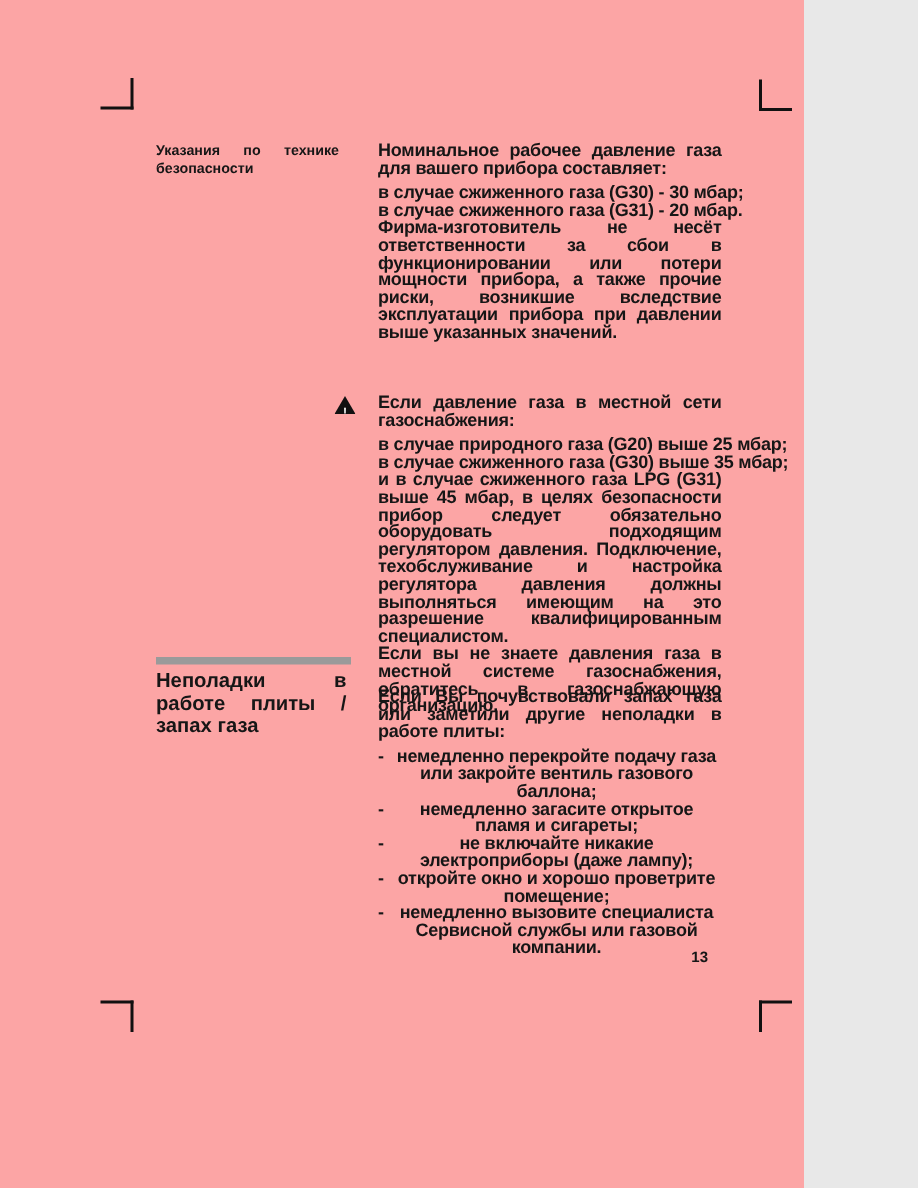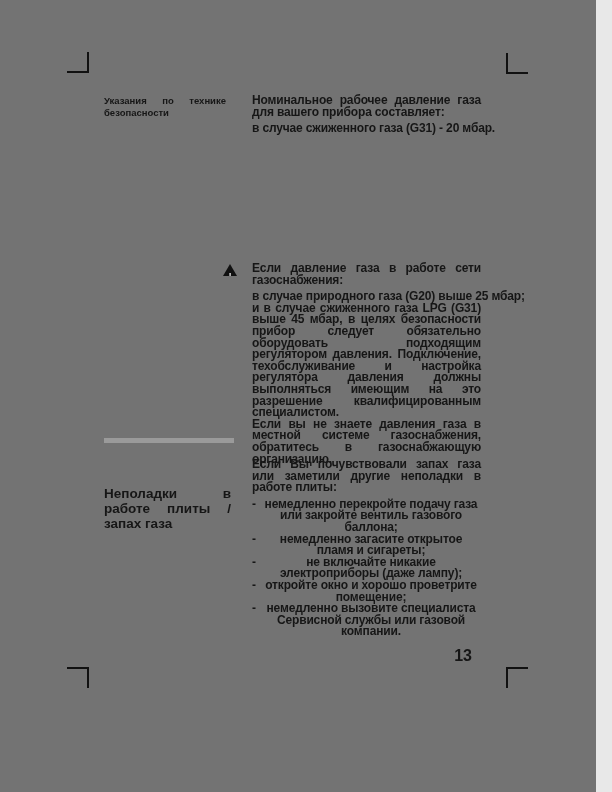--- a/index.html
+++ b/index.html
@@ -1,19 +1,19 @@
 <!DOCTYPE html>
 <html><head>
 <meta charset="utf-8">
 <style>
   html,body{margin:0;padding:0;background:#e8e8e8;}
   .page{
     position:relative;
-    width:596px;height:792px;
-    background:#737373;
+    width:536px;height:792px;
+    background:#fca5a5;
     font-family:"Liberation Sans","DejaVu Sans",sans-serif;
     color:#161616;
     overflow:hidden;
   }
   
   .cmark{position:absolute;width:20px;height:19px;}
   .cmark.tl{left:67px;top:52px;border-right:2px solid #111;border-bottom:2px solid #111;}
   .cmark.tr{left:506px;top:53px;border-left:2px solid #111;border-bottom:2px solid #111;}
   .cmark.bl{left:67px;top:667px;border-right:2px solid #111;border-top:2px solid #111;}
   .cmark.br{left:506px;top:667px;border-left:2px solid #111;border-top:2px solid #111;}
@@ -22,21 +22,20 @@
   .lh{position:absolute;font-weight:bold;}
   .h1{
     left:104px;top:95px;width:122px;
     font-size:9.5px;line-height:11.5px;
     text-align:justify;
   }
   .h2{
     left:104px;top:446px;width:127px;
     font-size:13.5px;line-height:15px;
     text-align:justify;
-    margin-top:40px;
   }
   .sec2bar{
     position:absolute;left:104px;top:438px;width:130px;height:5px;
     background:#9a9a9a;
   }
   .col{
     position:absolute;left:252px;width:229px;
     font-size:12px;line-height:11.6px;font-weight:bold;
     letter-spacing:-0.15px;
   }
@@ -56,45 +55,48 @@
   .warn-icon span{
     color:#fff;font-size:8px;font-weight:bold;line-height:14px;
     font-family:"Liberation Sans",sans-serif;
   }
   .blist{margin:0;padding:0;list-style:none;}
   .blist li{display:flex;}
   .blist .dash{width:9px;flex:0 0 9px;}
   .blist .btxt{flex:1;text-align:center;}
   .pagenum{
     position:absolute;left:420px;top:633px;width:52px;
-    font-size:16px;font-weight:bold;text-align:right;margin-top:14px;
+    font-size:10px;font-weight:bold;text-align:right;
   }
 </style>
 </head>
 <body>
 
 <div class="page">
 
   <div class="cmark tl"></div>
   <div class="cmark tr"></div>
   <div class="cmark bl"></div>
   <div class="cmark br"></div>
 
   <div class="lh h1">Указания по технике безопасности</div>
 
   <div class="col col1">
     <p class="gap">Номинальное рабочее давление газа для вашего прибора составляет:</p>
+    <div class="line">в случае сжиженного газа (G30) - 30 мбар;</div>
     <div class="line">в случае сжиженного газа (G31) - 20 мбар.</div>
+    <p>Фирма-изготовитель не несёт ответственности за сбои в функционировании или потери мощности прибора, а также прочие риски, возникшие вследствие эксплуатации прибора при давлении выше указанных значений.</p>
   </div>
 
   <div class="warn-icon"><span>!</span></div>
 
   <div class="col colw">
-    <p class="gap">Если давление газа в работе сети газоснабжения:</p>
+    <p class="gap">Если давление газа в местной сети газоснабжения:</p>
     <div class="line">в случае природного газа (G20) выше 25 мбар;</div>
+    <div class="line">в случае сжиженного газа (G30) выше 35 мбар;</div>
     <p>и в случае сжиженного газа LPG (G31) выше 45 мбар, в целях безопасности прибор следует обязательно оборудовать подходящим регулятором давления. Подключение, техобслуживание и настройка регулятора давления должны выполняться имеющим на это разрешение квалифицированным специалистом.</p>
     <p>Если вы не знаете давления газа в местной системе газоснабжения, обратитесь в газоснабжающую организацию.</p>
   </div>
 
   <div class="sec2bar"></div>
   <div class="lh h2">Неполадки в работе плиты / запах газа</div>
 
   <div class="col col2">
     <p class="gap">Если Вы почувствовали запах газа или заметили другие неполадки в работе плиты:</p>
     <ul class="blist">

